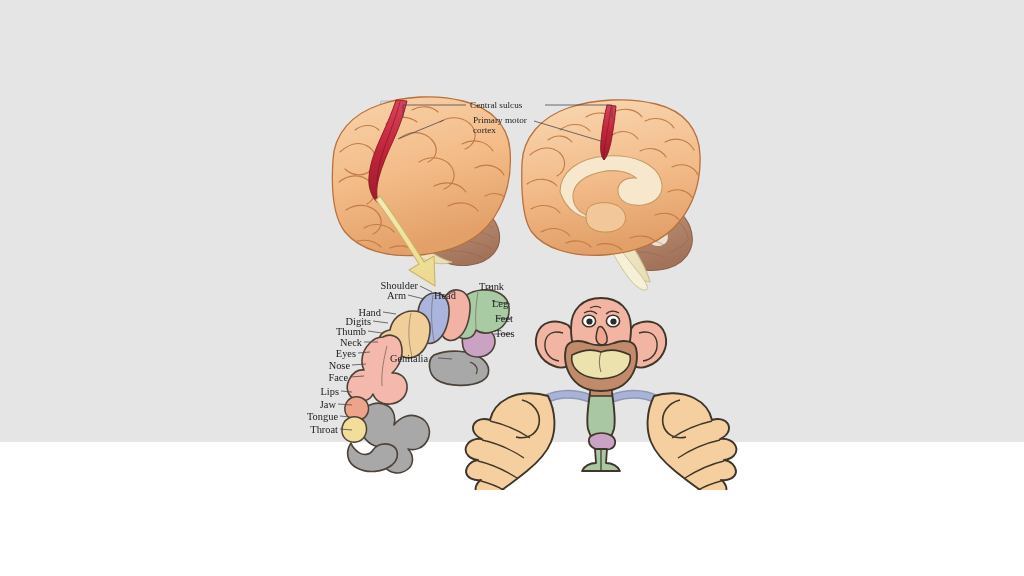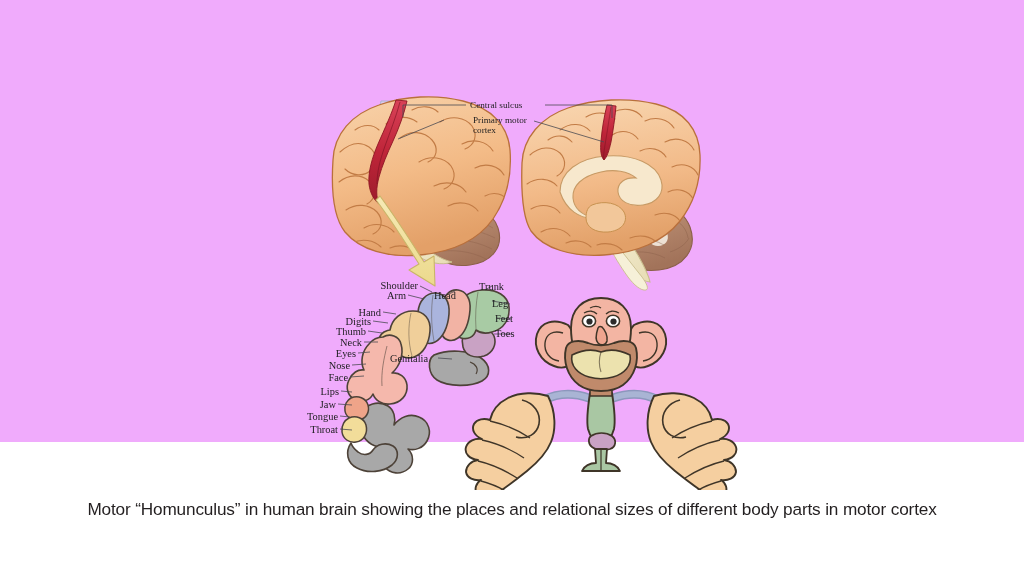--- a/index.html
+++ b/index.html
@@ -12,21 +12,21 @@
     width: 1024px;
     height: 576px;
     overflow: hidden;
     font-family: "Liberation Sans", sans-serif;
     position: relative;
   }
   #slide {
     position: relative;
     width: 1024px;
     height: 442px;
-    background: #f0abfc;
+    background: #e5e5e5;
   }
   #figure-stage {
     position: absolute;
     left: 0;
     top: 0;
     width: 1024px;
     height: 490px;
   }
   #figure-svg {
     display: block;
@@ -434,17 +434,14 @@
 
         <path d="M572 355 C582 350 593 349 601 352 C609 349 620 350 630 355
                  C632 366 624 374 613 377 C606 379 596 379 589 377
                  C578 374 570 366 572 355 Z" fill="#ece2ae" stroke="#3f3528" stroke-width="1.6" stroke-linejoin="round"></path>
         <path d="M601 352 C599 358 599 366 601 372" stroke="#3f3528" stroke-width="1.1" fill="none" opacity="0.6"></path>
       </g>
 
     </svg>
   </div>
 
-  <div class="caption-wrap">
-    <span class="caption-text">Motor “Homunculus” in human brain showing the places and relational sizes of different body parts in motor cortex</span>
-  </div>
 
 </div>
 
 </body></html>

